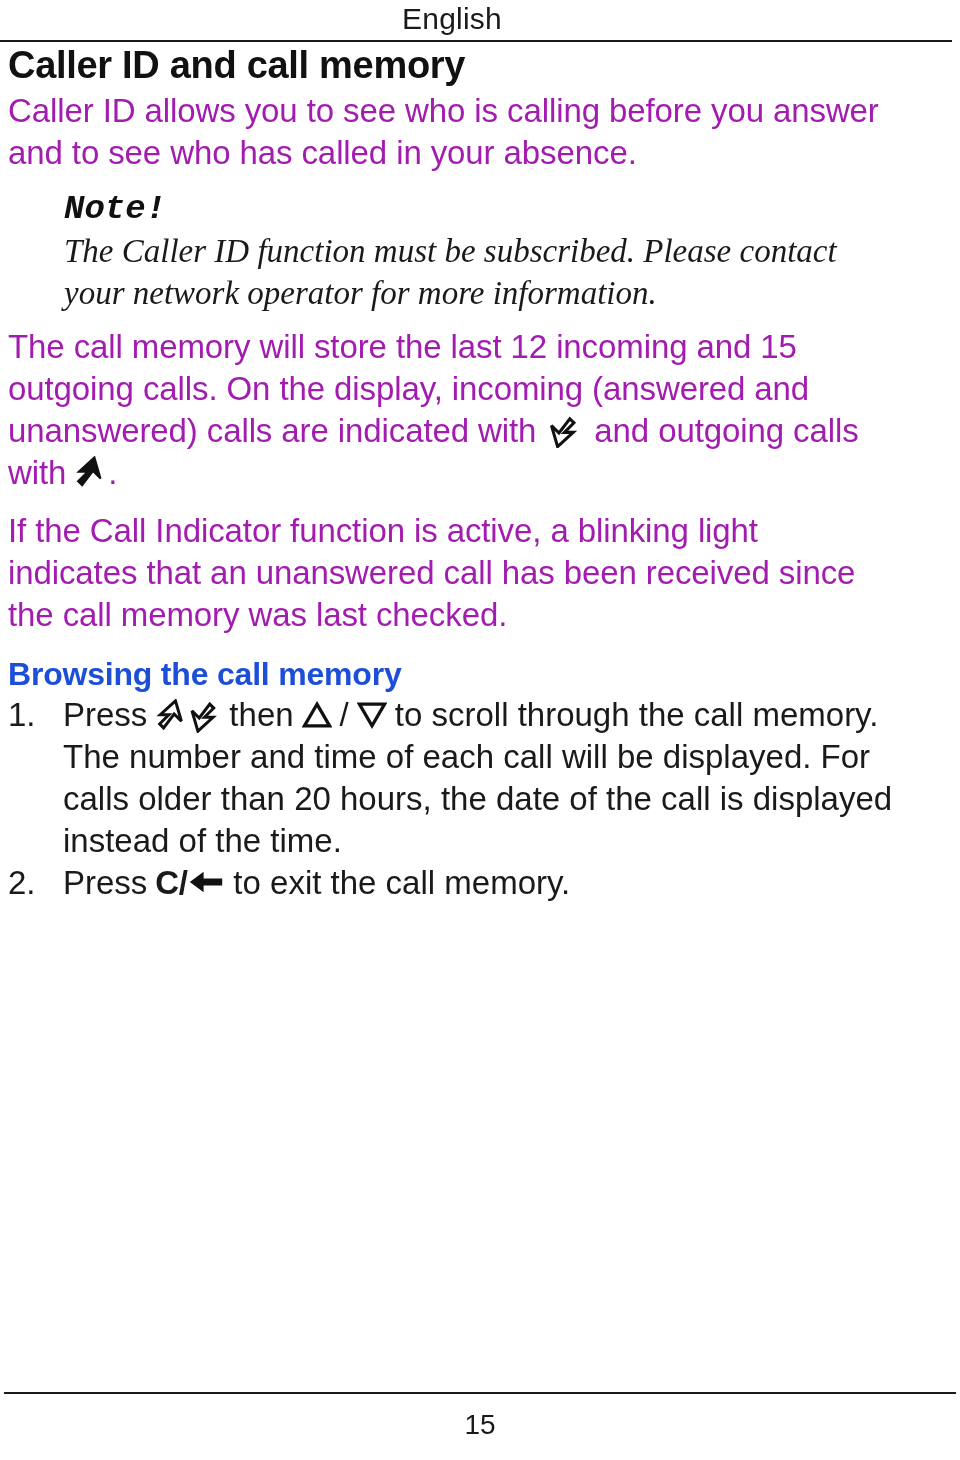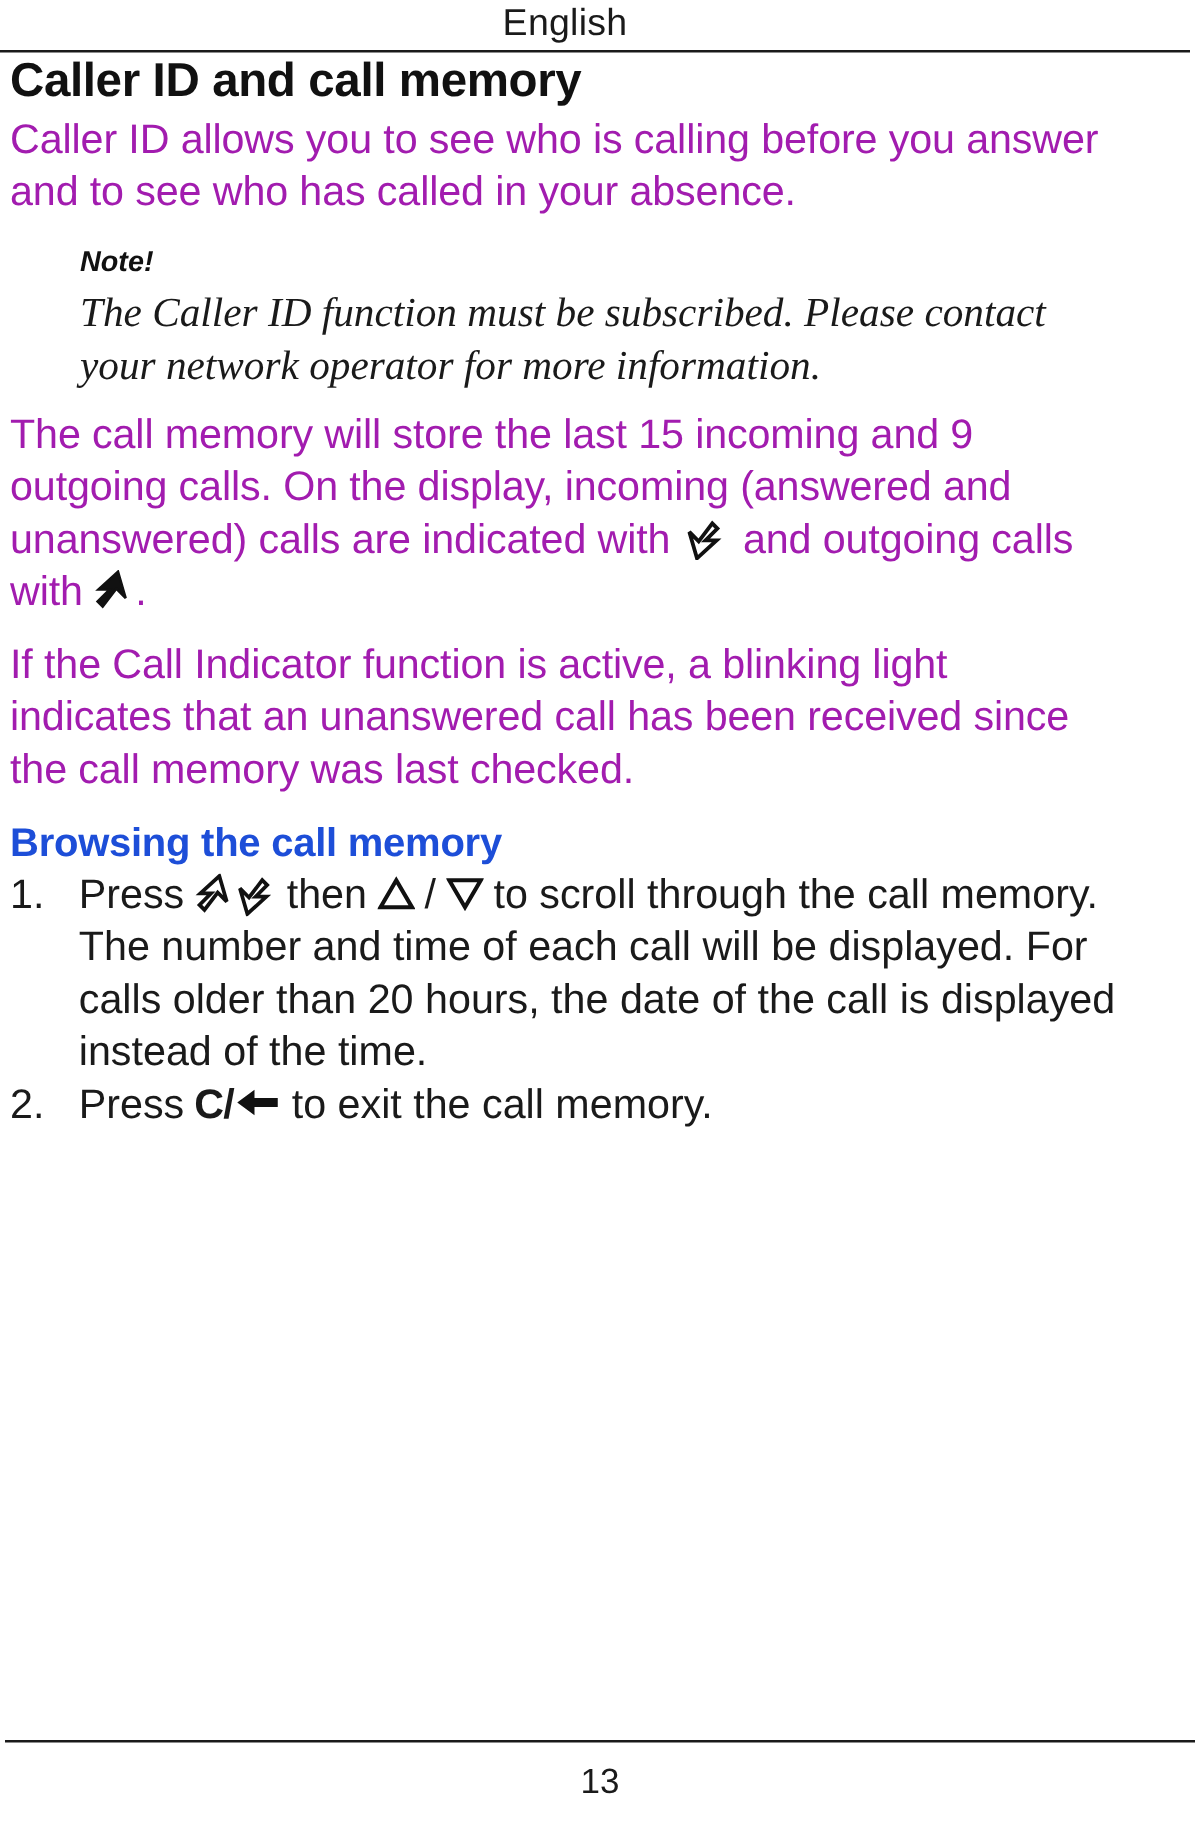--- a/index.html
+++ b/index.html
@@ -60,26 +60,27 @@
     margin: 0;
     color: #a21caf;
     letter-spacing: -0.1px;
   }
 
   .note-block {
     margin: 14px 0 12px 0;
     padding-left: 56px;
   }
   .note-title {
-    font-size: 23px;
+    font-size: 34px;
     line-height: 42px;
     font-weight: bold;
     font-style: italic;
     margin: 0;
     color: #111;
+    font-family: Liberation Mono, monospace;
   }
   .note-text {
     font-size: 33px;
     line-height: 42px;
     font-style: italic;
     margin: 0;
     color: #1a1a1a;
     font-family: Liberation Serif, serif;
   }
 
@@ -169,21 +170,21 @@
 
     <h1 class="doc-title">Caller ID and call memory</h1>
 
     <p class="body">Caller ID allows you to see who is calling before you answer and to see who has called in your absence.</p>
 
     <div class="note-block">
       <div class="note-title">Note!</div>
       <div class="note-text">The Caller ID function must be subscribed. Please contact your network operator for more information.</div>
     </div>
 
-    <p class="body"><span>The call memory will store the last 15 incoming and 9 outgoing calls. On the display, incoming (answered and unanswered) calls are indicated with</span><span class="sp"></span><span class="icon icon-in"><svg viewBox="0 0 100 100" width="34" height="34" xmlns="http://www.w3.org/2000/svg">
+    <p class="body"><span>The call memory will store the last 12 incoming and 15 outgoing calls. On the display, incoming (answered and unanswered) calls are indicated with</span><span class="sp"></span><span class="icon icon-in"><svg viewBox="0 0 100 100" width="34" height="34" xmlns="http://www.w3.org/2000/svg">
             <polygon points="76,14 88,26 60,54 86,54 40,96 22,34 44,56" fill="#ffffff" stroke="#111111" stroke-width="9" stroke-linejoin="miter"></polygon>
           </svg></span><span class="sp"></span><span class="sp"></span><span>and outgoing calls with</span><span class="sp"></span><span class="icon icon-out"><svg viewBox="0 0 100 100" width="34" height="34" xmlns="http://www.w3.org/2000/svg">
             <polygon points="24,86 12,74 40,46 14,46 60,4 78,66 56,44" fill="#111111" stroke="#111111" stroke-width="6" stroke-linejoin="miter"></polygon>
           </svg></span><span>.</span></p>
 
     <div class="para-gap"></div>
 
     <p class="body">If the Call Indicator function is active, a blinking light indicates that an unanswered call has been received since the call memory was last checked.</p>
 
     <h2 class="sub-title">Browsing the call memory</h2>
@@ -206,16 +207,16 @@
               <polygon points="6,50 52,16 52,38 114,38 114,62 52,62 52,84" fill="#111111"></polygon>
             </svg></span><span class="sp"></span><span>to exit the call memory.</span>
       </li>
 
     </ol>
 
   </div>
 
   <div class="footer">
     <hr class="rule-bottom">
-    <div class="page-num">13</div>
+    <div class="page-num">15</div>
   </div>
 
 </div>
 
 </body></html>

